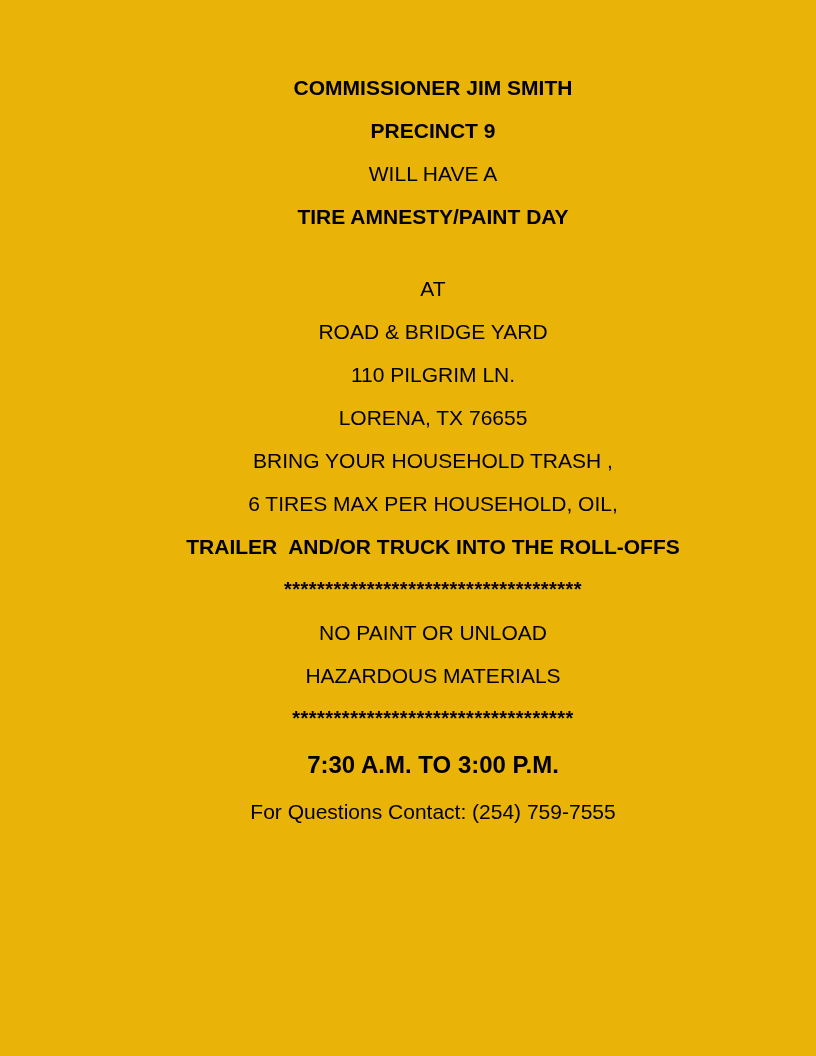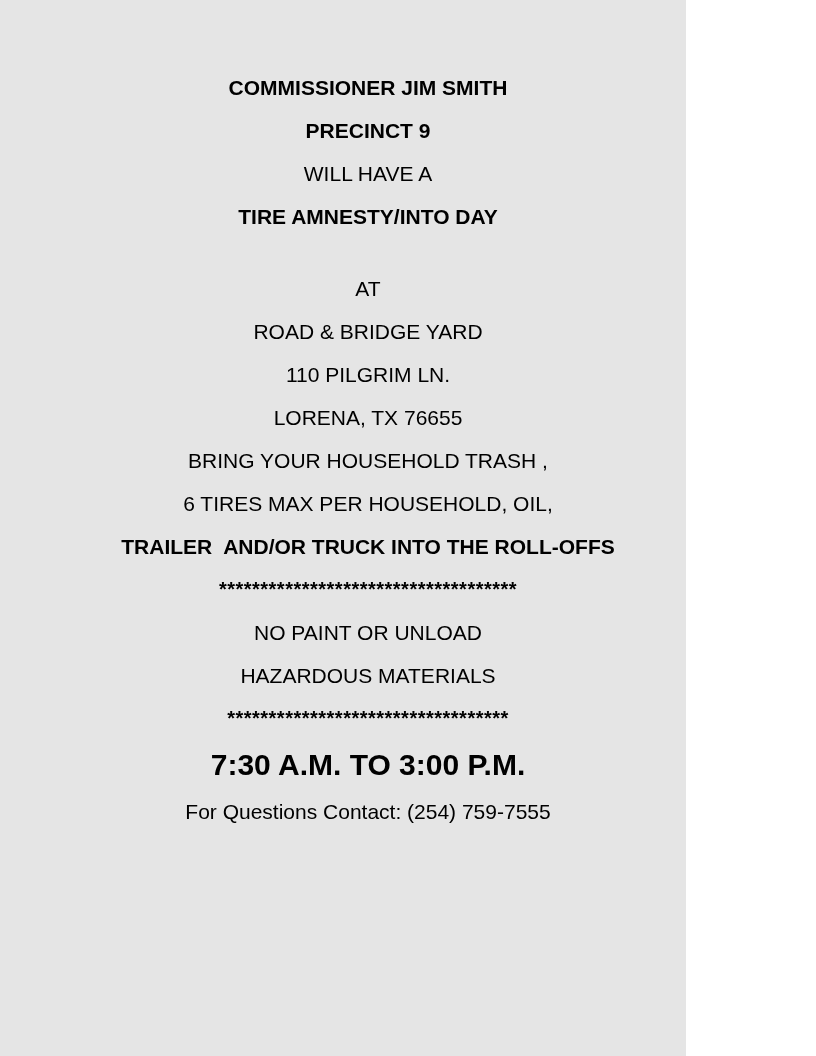--- a/index.html
+++ b/index.html
@@ -6,23 +6,23 @@
     margin: 0;
     padding: 0;
   }
   body {
     width: 816px;
     height: 1056px;
     background: #ffffff;
     overflow: hidden;
   }
   .page {
-    width: 686px;
+    width: 816px;
     height: 1056px;
-    background: #e5e5e5;
+    background: #eab308;
     box-sizing: border-box;
   }
   .content {
     box-sizing: border-box;
     padding: 66px 46px 0 96px;
     text-align: center;
     color: #000000;
     font-family: "Liberation Sans", sans-serif;
     font-size: 21px;
     line-height: 43px;
@@ -37,34 +37,34 @@
   .spacer {
     height: 29px;
   }
   .stars {
     font-weight: 700;
     font-size: 20px;
     letter-spacing: 0.5px;
   }
   .hours {
     font-weight: 700;
-    font-size: 30px;
+    font-size: 24px;
     line-height: 50px;
   }
 </style>
 </head>
 <body>
 
 <div class="page">
   <div class="content">
 
     <p class="line bold">COMMISSIONER JIM SMITH</p>
     <p class="line bold">PRECINCT 9</p>
     <p class="line">WILL HAVE A</p>
-    <p class="line bold">TIRE AMNESTY/INTO DAY</p>
+    <p class="line bold">TIRE AMNESTY/PAINT DAY</p>
 
     <div class="spacer"></div>
 
     <p class="line">AT</p>
     <p class="line">ROAD &amp; BRIDGE YARD</p>
     <p class="line">110 PILGRIM LN.</p>
     <p class="line">LORENA, TX 76655</p>
 
     <p class="line">BRING YOUR HOUSEHOLD TRASH ,</p>
     <p class="line">6 TIRES MAX PER HOUSEHOLD, OIL,</p>

